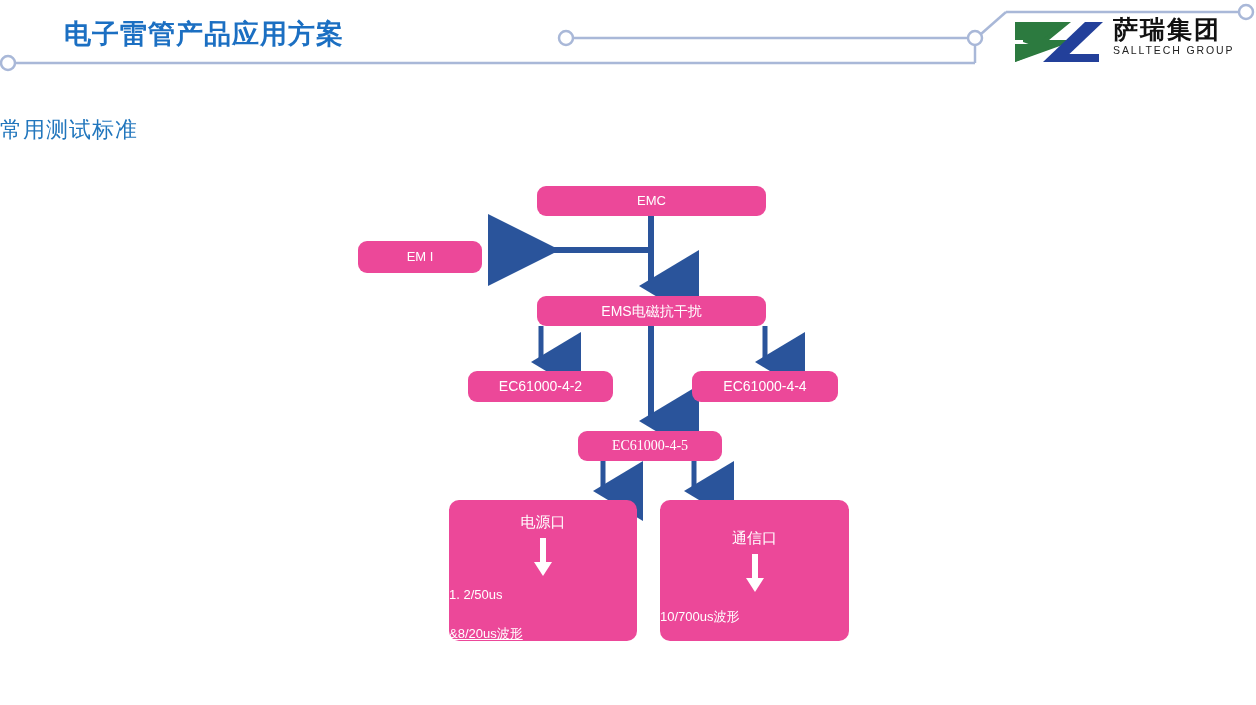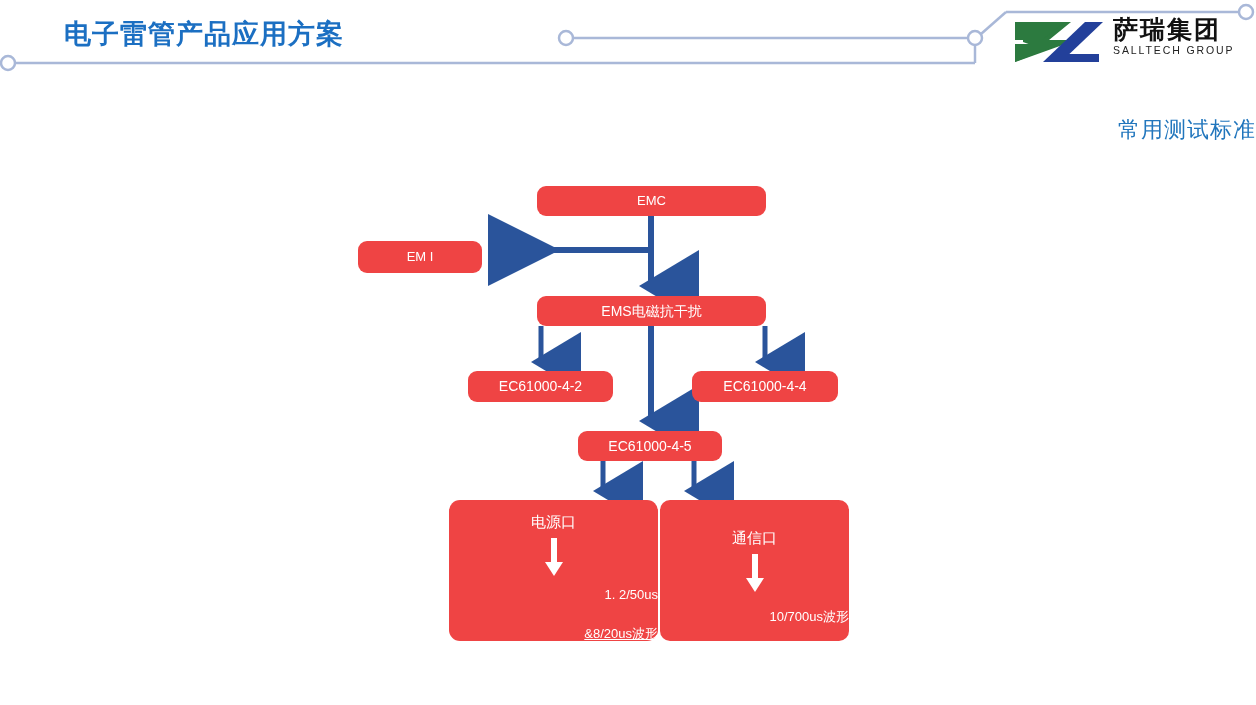--- a/index.html
+++ b/index.html
@@ -31,49 +31,49 @@
   }
   #logo-en{
     font-size:10.5px;color:#222222;letter-spacing:1.9px;
     line-height:13px;white-space:nowrap;margin-top:1px;
     font-family:"Liberation Sans","DejaVu Sans",sans-serif;
   }
 
   
   #diagram-title{
     position:absolute;left:0;top:115px;width:1256px;
-    text-align:right;font-size:22px;color:#2176BD;
+    text-align:left;font-size:22px;color:#2176BD;
     letter-spacing:1px;
   }
   #edges{position:absolute;left:0;top:0;width:1256px;height:705px;}
 
   .node{
-    position:absolute;background:#ef4444;color:#ffffff;
+    position:absolute;background:#ec4899;color:#ffffff;
     display:flex;align-items:center;justify-content:center;
     text-align:center;border-radius:8px;
     font-size:13px;line-height:1.35;
     box-sizing:border-box;
   }
   .node.pill{border-radius:9px;}
   .node.big{
     border-radius:10px;align-items:flex-start;
     padding-top:14px;flex-direction:column;
   }
   .big-title{width:100%;text-align:center;font-size:15px;}
   .big-arrow{width:100%;text-align:center;margin-top:6px;}
   .big-arrow svg{display:block;margin:0 auto;}
-  .big-sub{width:100%;text-align:right;font-size:13px;margin-top:8px;line-height:1.45;}
+  .big-sub{width:100%;text-align:left;font-size:13px;margin-top:8px;line-height:1.45;}
 
   #n-emc{left:537px;top:186px;width:229px;height:30px;}
   #n-emi{left:358px;top:241px;width:124px;height:32px;}
   #n-ems{left:537px;top:296px;width:229px;height:30px;}
   #n-iec2{left:468px;top:371px;width:145px;height:31px;}
   #n-iec4{left:692px;top:371px;width:146px;height:31px;}
-  #n-iec5{left:578px;top:431px;width:144px;height:30px;}
-  #n-power{left:449px;top:500px;width:209px;height:141px;border-radius:11px;}
+  #n-iec5{left:578px;top:431px;width:144px;height:30px;font-family:Liberation Serif, serif;}
+  #n-power{left:449px;top:500px;width:188px;height:141px;}
   #n-comm{left:660px;top:500px;width:189px;height:141px;}
 </style>
 </head>
 <body>
 
 <div class="stage">
 
   <svg id="header-deco" viewBox="0 0 1256 80" preserveAspectRatio="none">
 
     <line x1="14" y1="63" x2="975" y2="63" stroke="#A9B8D8" stroke-width="2.5"></line>

